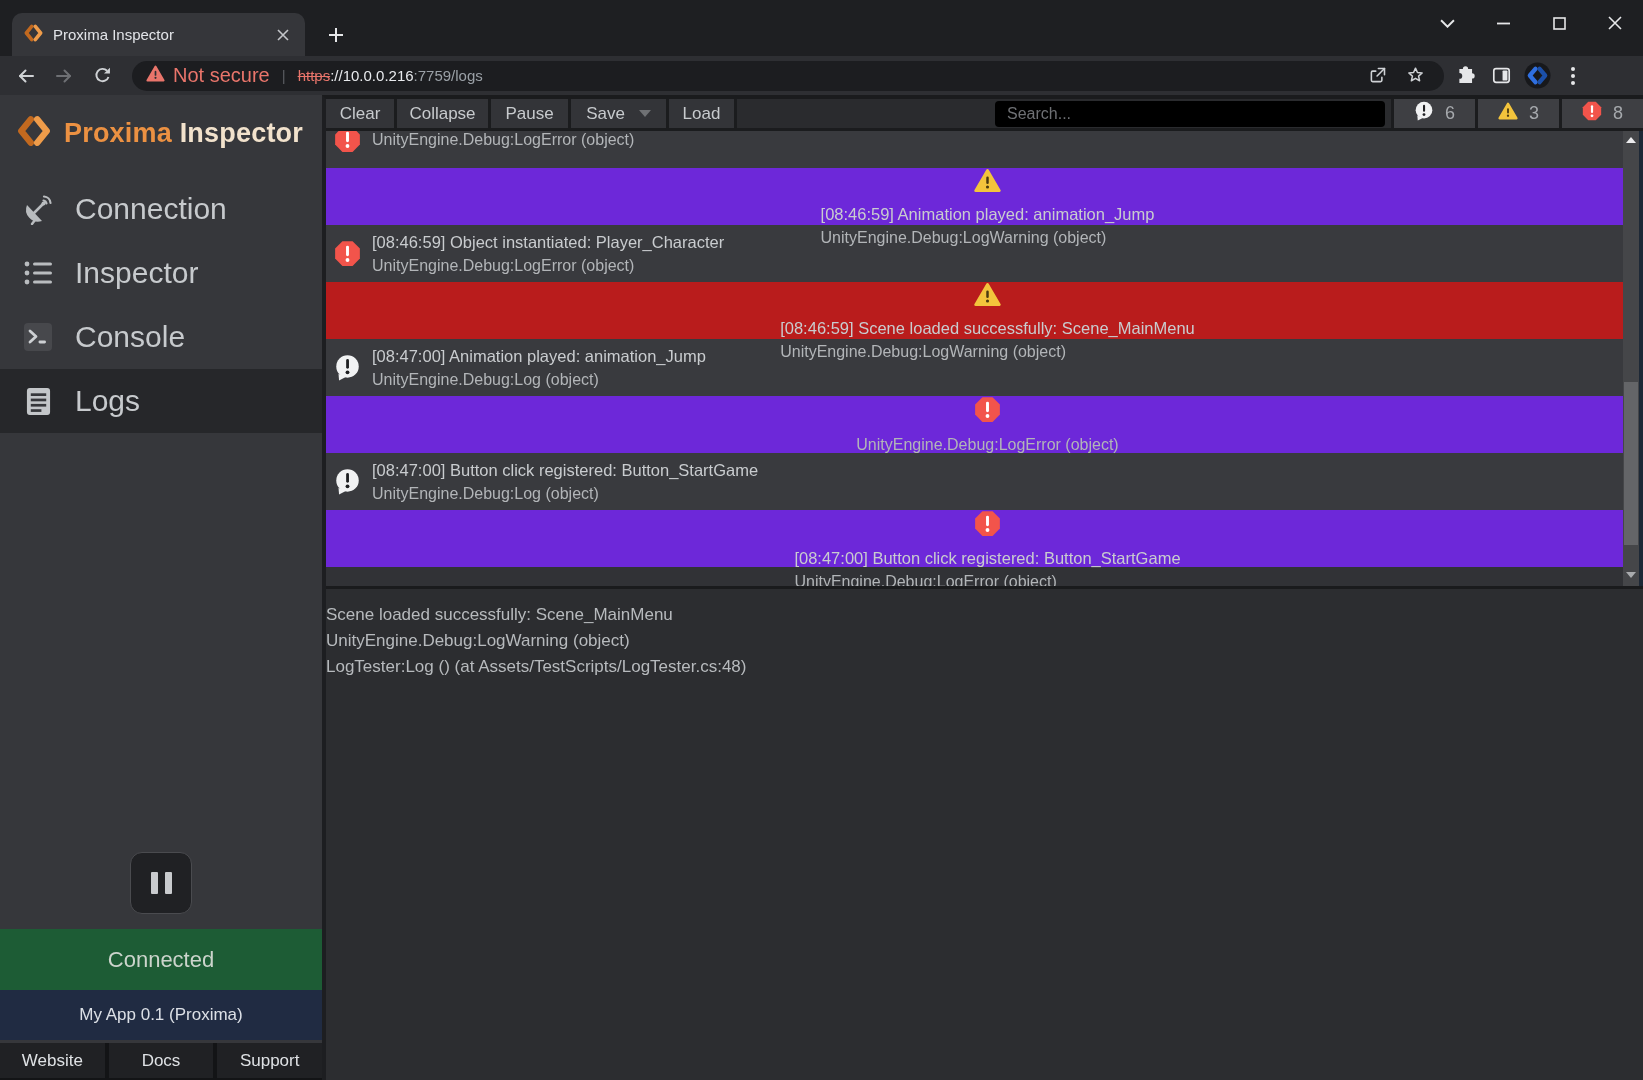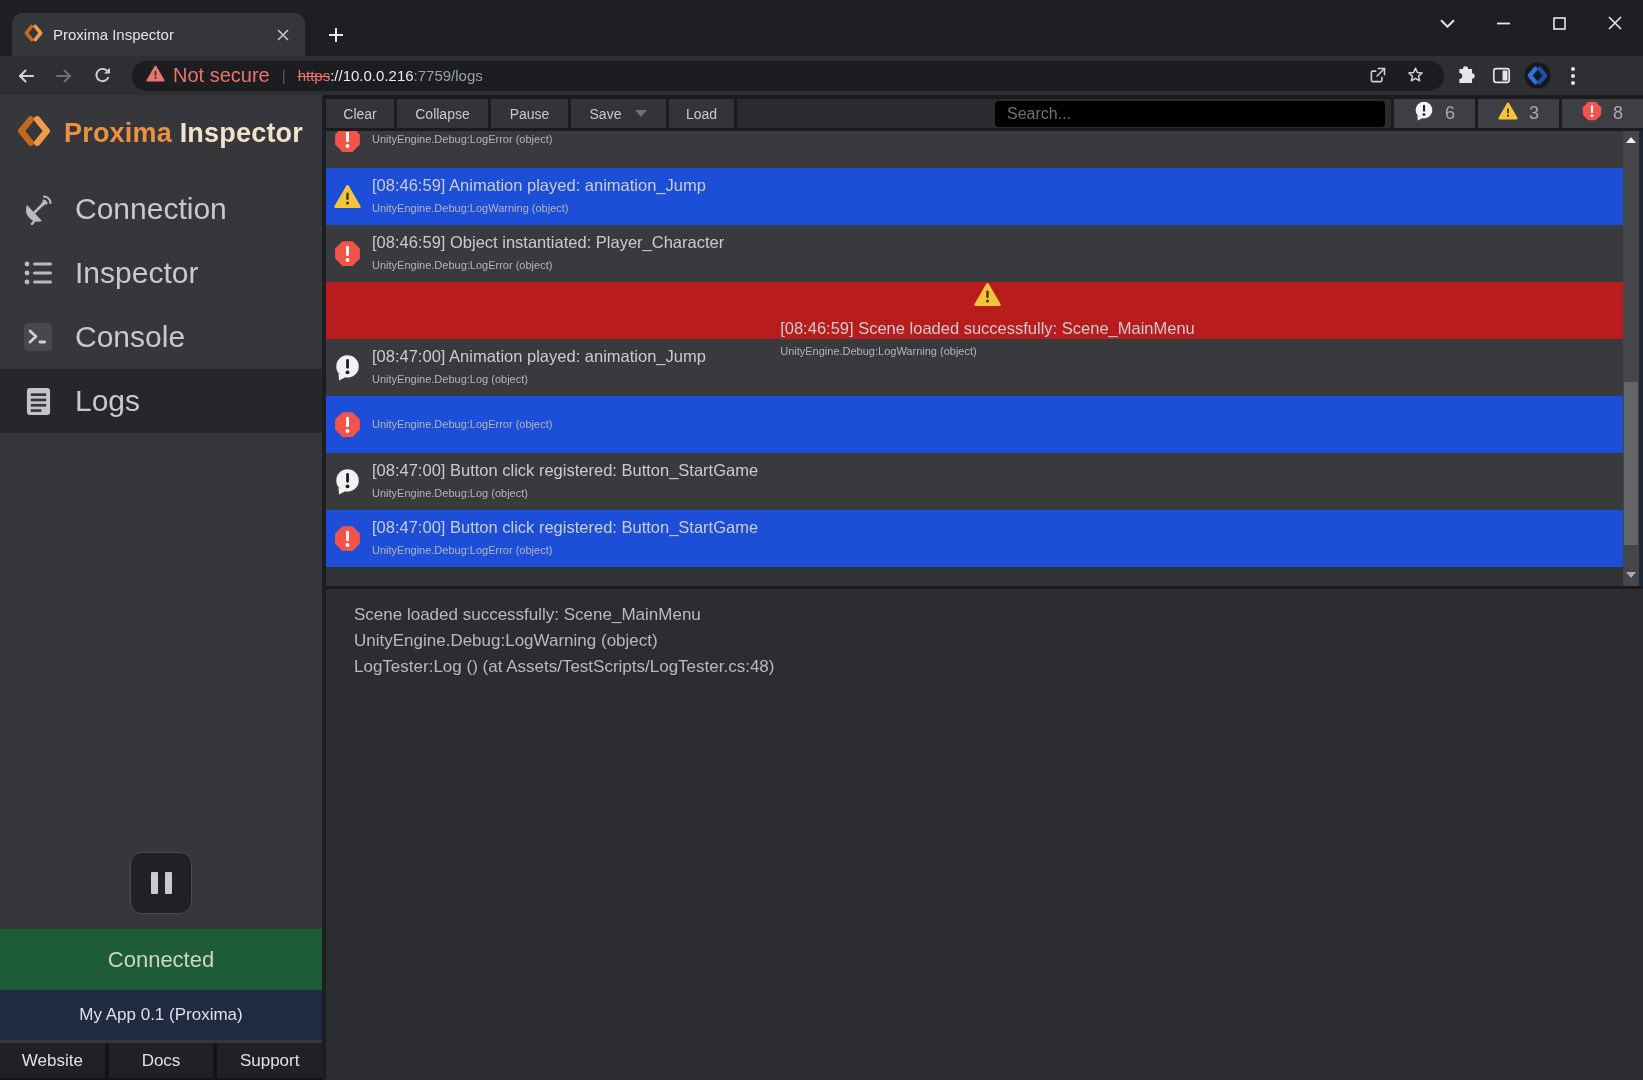--- a/index.html
+++ b/index.html
@@ -56,56 +56,56 @@
   .side-footer { height:35px; margin-top:3px; background:#131416; display:flex; gap:4px; flex:none; }
   .sf-btn { flex:1; background:#202124; color:#dfe2e5; font-size:17px;
             display:flex; align-items:center; justify-content:center; cursor:pointer; }
   .side-bottom-edge { height:2px; background:#131416; flex:none; }
 
   
   .main { flex:1; min-width:0; display:flex; flex-direction:column; background:#2c2d30;
           border-left:4px solid #1d1e21; border-top:4px solid #1a1b1d; }
   .toolbar { height:32px; flex:none; background:#2a2b2e; display:flex; align-items:stretch;
              border-bottom:3px solid #1b1c1e; }
-  .tbtn { background:#333438; color:#c7cacd; font-size:14px; display:flex; align-items:center;
+  .tbtn { background:#333438; color:#c7cacd; font-size:17px; display:flex; align-items:center;
           justify-content:center; border-right:3px solid #1b1c1e; cursor:pointer; white-space:nowrap; }
   .tb-clear { width:71px; } .tb-collapse { width:94px; } .tb-pause { width:80px; }
   .tb-save { width:98px; gap:14px; } .tb-load { width:68px; }
   .caret { width:0; height:0; border-left:6px solid transparent; border-right:6px solid transparent;
            border-top:7px solid #6f7174; }
   .tb-gap { flex:1; }
   .search { width:390px; height:26px; align-self:center; margin-right:6px; background:#000000; border:none;
             border-radius:4px; color:#c8cacd; padding:0 12px; font-size:16px; outline:none; }
   .search::placeholder { color:#6f7175; }
   .badge { width:84px; flex:none; background:#3e3f43; border-left:3px solid #1b1c1e;
            display:flex; align-items:center; justify-content:center; gap:11px;
            font-size:18px; color:#a6a9ad; cursor:pointer; }
 
   
   .loglist { height:455px; flex:none; position:relative; overflow:hidden; background:#313236; }
   .rows { margin-top:-20px; }
   .lrow { height:57px; display:flex; align-items:center; padding-left:6px; gap:10px; cursor:pointer; }
   .lrow.light { background:#393a3e; }
-  .lrow.dark  { background:#1d4ed8; }
+  .lrow.dark  { background:#6d28d9;flex-direction:column; }
   .lrow.selected { background:#b91c1c;flex-direction:column; }
   .lic { width:30px; flex:none; display:flex; justify-content:center; align-items:center; }
   .ltext { display:flex; flex-direction:column; justify-content:center; line-height:23px; }
   .l1 { font-size:16.5px; color:#c9cccf; }
-  .l2 { font-size:11px; color:#b2b5b8; }
+  .l2 { font-size:16px; color:#b2b5b8; }
 
   .scrollbar { position:absolute; top:0; bottom:0; right:4px; width:16px; background:#454649; }
   .sb-up   { position:absolute; top:6px;  left:0; right:0; display:flex; justify-content:center; cursor:pointer; }
   .sb-down { position:absolute; bottom:8px; left:0; right:0; display:flex; justify-content:center; cursor:pointer; }
   .tri-up   { width:0; height:0; border-left:5px solid transparent; border-right:5px solid transparent; border-bottom:6px solid #ececee; }
   .tri-down { width:0; height:0; border-left:5px solid transparent; border-right:5px solid transparent; border-top:6px solid #a9abae; }
   .sb-thumb { position:absolute; left:1px; right:1px; top:251px; height:163px; background:#646568; cursor:grab; }
   .edge-strip { position:absolute; top:0; bottom:0; right:0; width:4px; background:#1d2836; }
 
   
-  .detail { flex:1; border-top:3px solid #1a1b1d; background:#2c2d30; padding:13px 28px; }
+  .detail { flex:1; border-top:3px solid #1a1b1d; background:#2c2d30; padding:13px 0; }
   .detail div { font-size:17px; color:#b7babd; line-height:26px; white-space:nowrap; }
 </style>
 </head>
 <body>
 
 <div class="window">
 
   <div class="tabbar">
     <div class="tab">
       <span>

